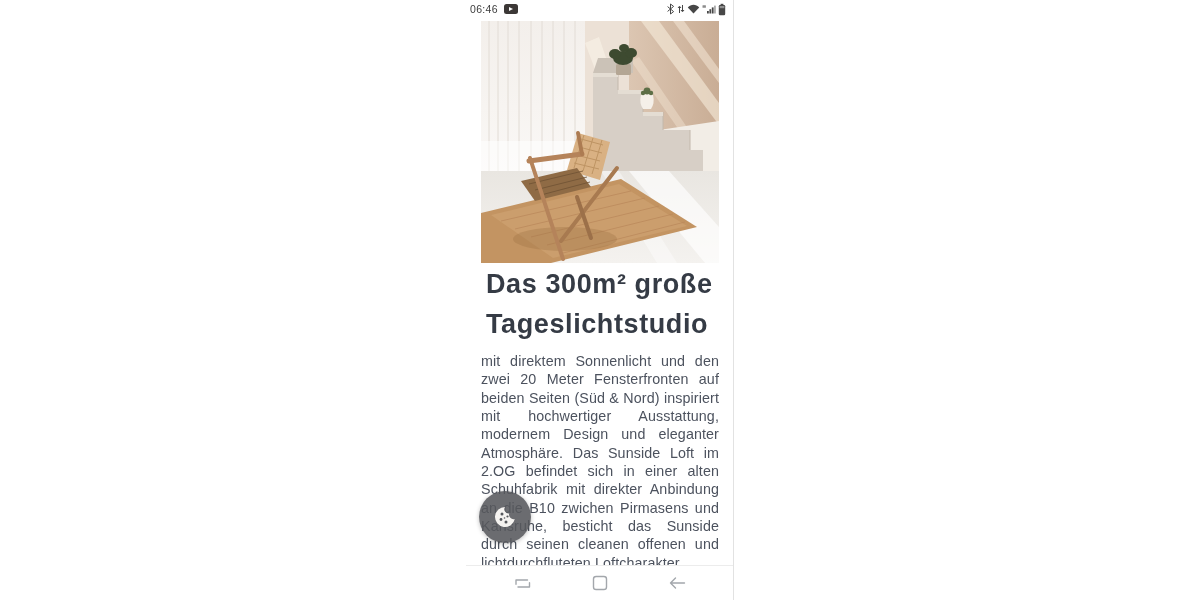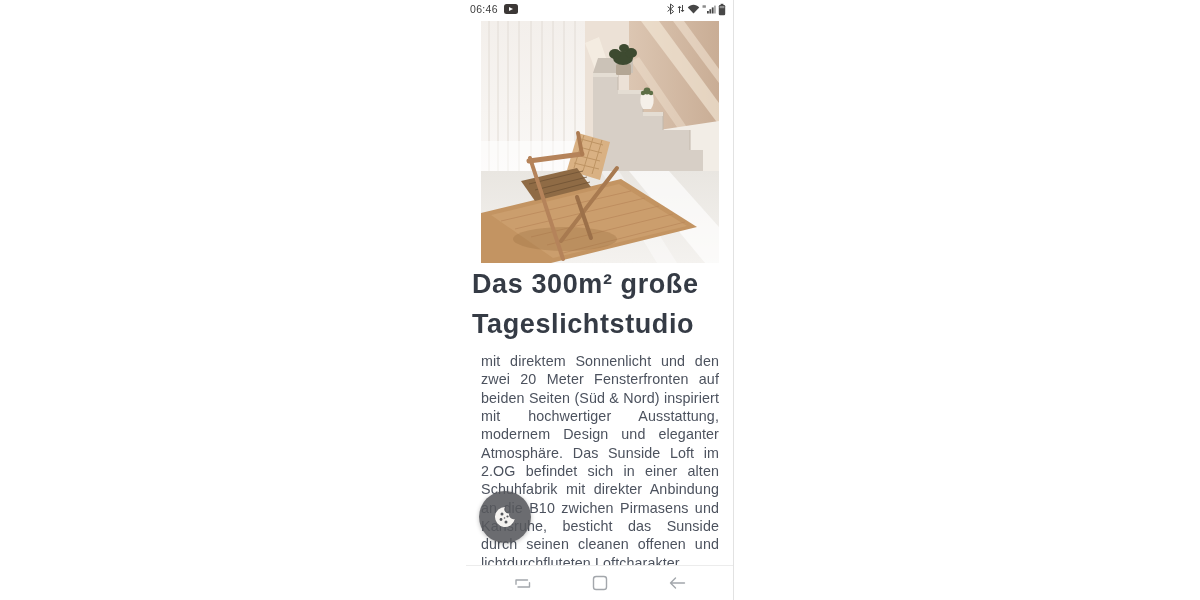--- a/index.html
+++ b/index.html
@@ -19,21 +19,21 @@
   .yt-badge .tri { width:0; height:0; border-left:4px solid #fff;
                    border-top:2.6px solid transparent; border-bottom:2.6px solid transparent; }
   .status-right { margin-left:auto; display:flex; align-items:center; gap:2px; }
   .status-right svg { display:block; }
 
   
   .photo { position:absolute; left:15px; top:21px; width:238px; height:242px; overflow:hidden; }
   .photo svg { display:block; }
 
   
-  .heading { position:absolute; left:6px; top:264px; width:242px;
+  .heading { position:absolute; left:20px; top:264px; width:242px;
              font-size:27px; line-height:40px; font-weight:700;
              color:#353b45; letter-spacing:.6px; }
   .bodytext { position:absolute; left:15px; top:352px; width:238px;
               font-size:14.3px; line-height:18.35px; text-align:justify;
               color:#4c525e; letter-spacing:.1px; }
 
   
   .cookie-btn { position:absolute; left:13px; top:491px; width:52px; height:52px;
                 border-radius:50%; background:rgba(86,88,92,.88); border:none;
                 display:flex; align-items:center; justify-content:center;

